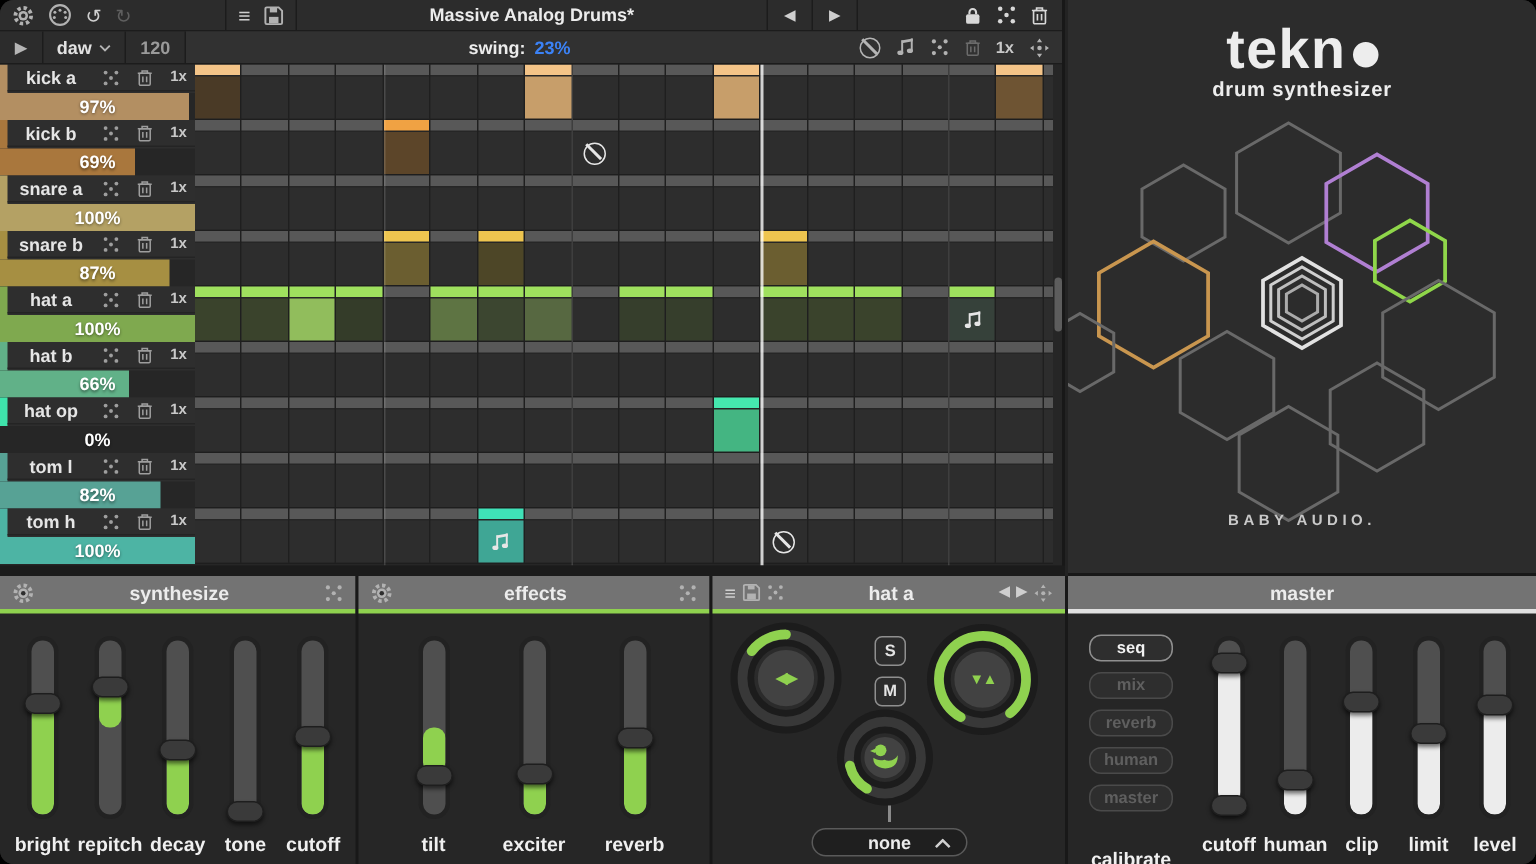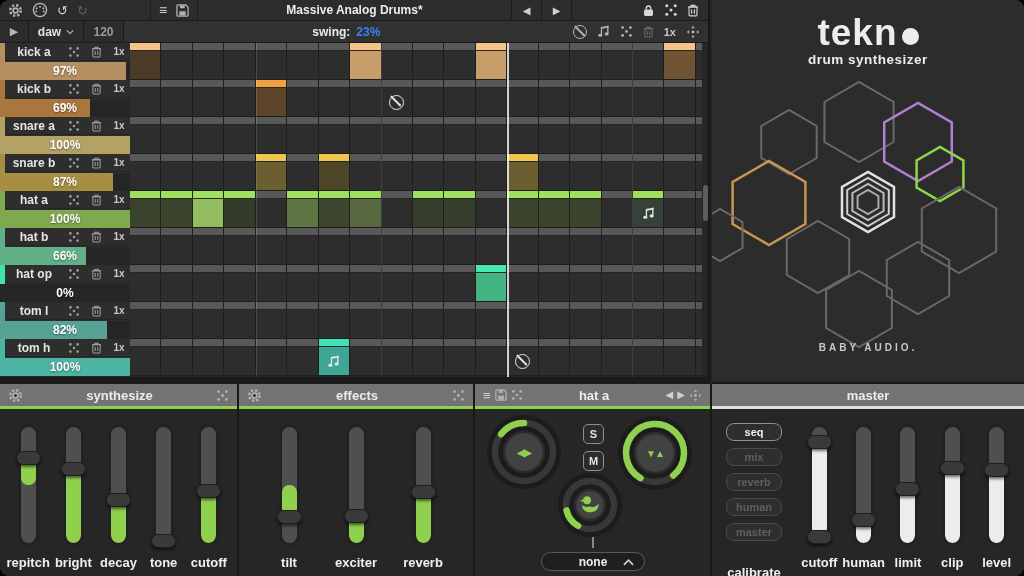--- a/index.html
+++ b/index.html
@@ -1337,34 +1337,34 @@
               </g>
             </svg>
           </span>
       </div>
       <div class="pline" style="background:#8fd14f"></div>
       <div class="pbody">
           <div class="sl-row">
             <div class="sl">
               <div class="sl-outer">
                 <div class="sl-inner">
+                  <div class="sl-fill" style="background: rgb(143, 209, 79); top: 37%; bottom: 0px;"></div>
+                </div>
+                <div class="sl-thumb" style="top: 37%;"></div>
+              </div>
+              <div class="sl-label">bright</div>
+            </div>
+            <div class="sl">
+              <div class="sl-outer">
+                <div class="sl-inner">
                   <div class="sl-fill" style="background: rgb(143, 209, 79); top: 28%; bottom: 50%;"></div>
                 </div>
                 <div class="sl-thumb" style="top: 28%;"></div>
               </div>
               <div class="sl-label">repitch</div>
-            </div>
-            <div class="sl">
-              <div class="sl-outer">
-                <div class="sl-inner">
-                  <div class="sl-fill" style="background: rgb(143, 209, 79); top: 37%; bottom: 0px;"></div>
-                </div>
-                <div class="sl-thumb" style="top: 37%;"></div>
-              </div>
-              <div class="sl-label">bright</div>
             </div>
             <div class="sl">
               <div class="sl-outer">
                 <div class="sl-inner">
                   <div class="sl-fill" style="background: rgb(143, 209, 79); top: 62%; bottom: 0px;"></div>
                 </div>
                 <div class="sl-thumb" style="top: 62%;"></div>
               </div>
               <div class="sl-label">decay</div>
             </div>
@@ -1560,34 +1560,34 @@
                 <div class="sl-inner">
                   <div class="sl-fill" style="background: rgb(236, 236, 236); top: 79%; bottom: 0px;"></div>
                 </div>
                 <div class="sl-thumb" style="top: 79%;"></div>
               </div>
               <div class="sl-label">human</div>
             </div>
             <div class="sl">
               <div class="sl-outer">
                 <div class="sl-inner">
+                  <div class="sl-fill" style="background: rgb(236, 236, 236); top: 36%; bottom: 0px;"></div>
+                </div>
+                <div class="sl-thumb" style="top: 36%;"></div>
+              </div>
+              <div class="sl-label">clip</div>
+            </div>
+            <div class="sl">
+              <div class="sl-outer">
+                <div class="sl-inner">
                   <div class="sl-fill" style="background: rgb(236, 236, 236); top: 53%; bottom: 0px;"></div>
                 </div>
                 <div class="sl-thumb" style="top: 53%;"></div>
               </div>
               <div class="sl-label">limit</div>
-            </div>
-            <div class="sl">
-              <div class="sl-outer">
-                <div class="sl-inner">
-                  <div class="sl-fill" style="background: rgb(236, 236, 236); top: 36%; bottom: 0px;"></div>
-                </div>
-                <div class="sl-thumb" style="top: 36%;"></div>
-              </div>
-              <div class="sl-label">clip</div>
             </div>
             <div class="sl">
               <div class="sl-outer">
                 <div class="sl-inner">
                   <div class="sl-fill" style="background: rgb(236, 236, 236); top: 38%; bottom: 0px;"></div>
                 </div>
                 <div class="sl-thumb" style="top: 38%;"></div>
               </div>
               <div class="sl-label">level</div>
             </div>

